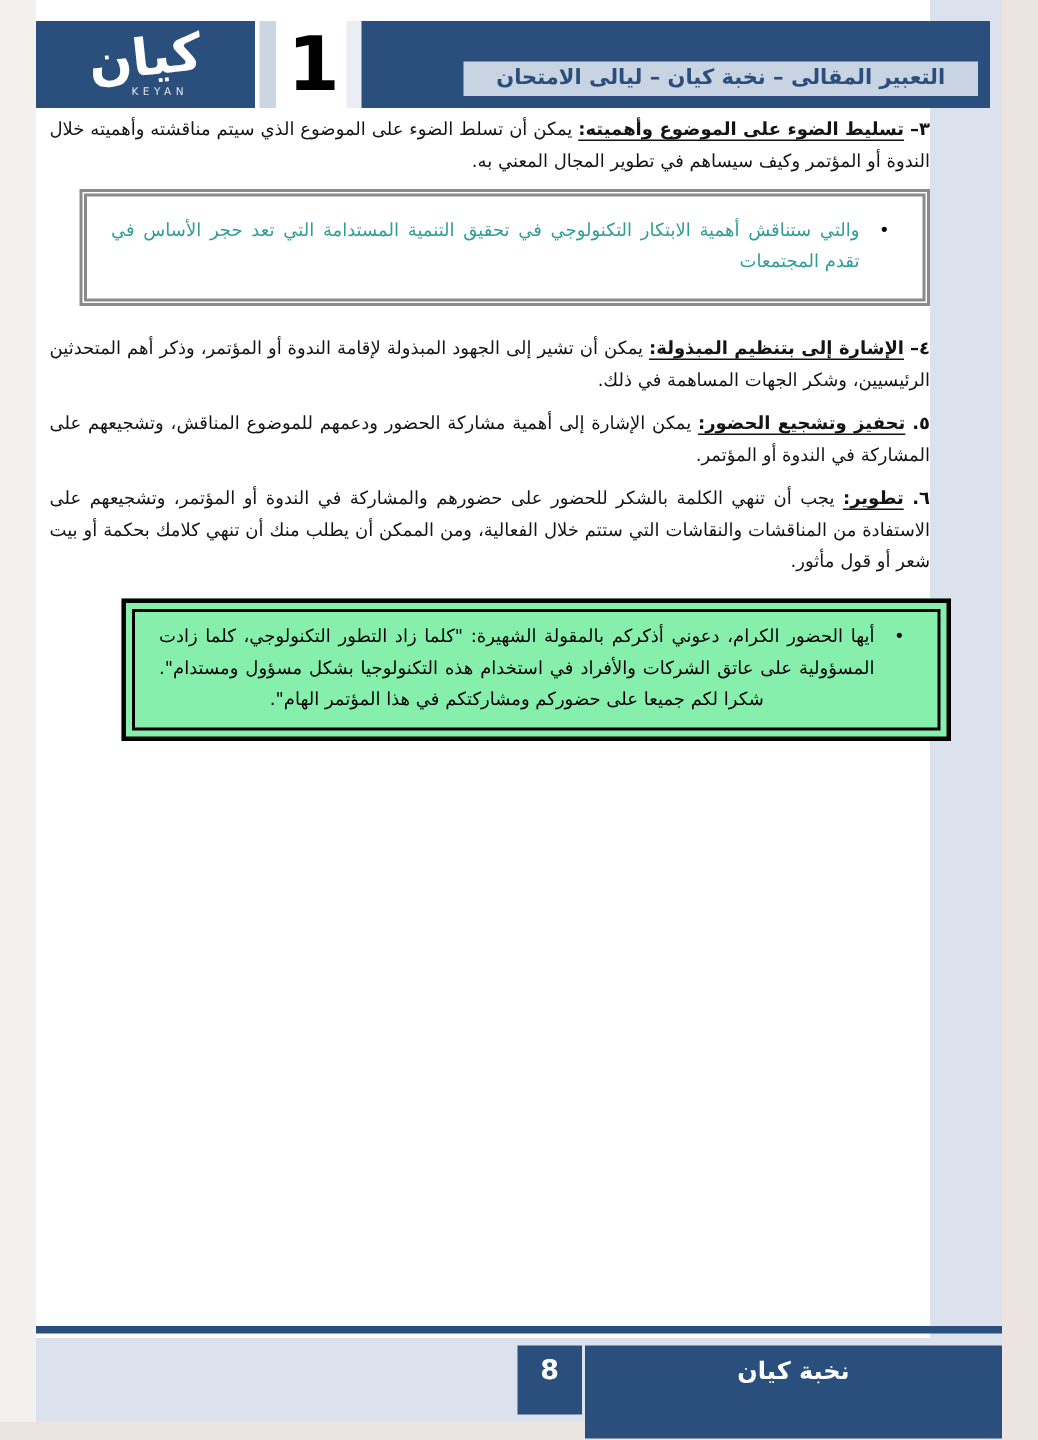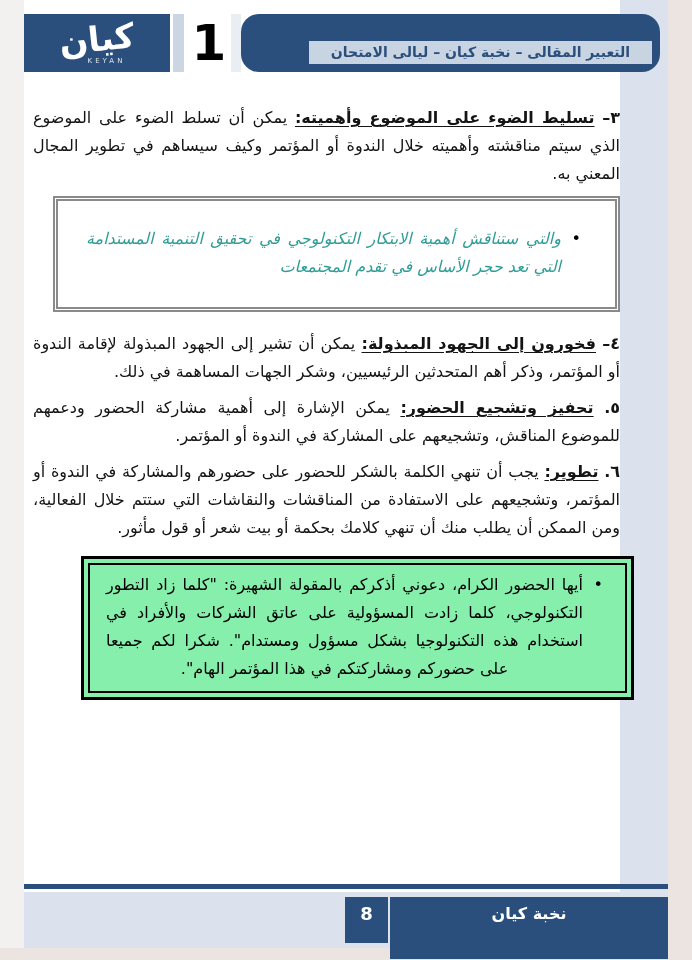--- a/index.html
+++ b/index.html
@@ -12,36 +12,36 @@
   
   .header{position:absolute;left:24px;top:14px;width:636px;height:58px;display:flex;align-items:stretch;}
   .logo-box{width:146px;background:var(--navy,#2b4f7d);display:flex;flex-direction:column;
             align-items:center;justify-content:center;color:#fff;}
   .logo-ar{font-size:34px;font-weight:bold;line-height:34px;transform:rotate(-6deg);}
   .logo-en{font-size:7px;letter-spacing:3px;margin-top:1px;opacity:.85;padding-left:19px;}
   .hdr-sep{width:11px;background:#ccd6e3;margin:0 3px;}
   .one-box{width:44px;background:#ffffff;color:#000;display:flex;align-items:center;justify-content:center;
            font-size:50px;font-weight:bold;}
   .hdr-gap{width:10px;background:#e9eef5;}
-  .title-bar{flex:1;background:var(--navy,#2b4f7d);position:relative;border-radius:18px;}
+  .title-bar{flex:1;background:var(--navy,#2b4f7d);position:relative;}
   .title-inner{position:absolute;left:68px;right:8px;top:27px;height:23px;background:var(--title-box,#c9d4e2);
                direction:rtl;text-align:center;color:var(--navy,#2b4f7d);font-weight:bold;font-size:14px;line-height:23px;}
 
   
-  .content{position:absolute;left:33px;top:104px;width:587px;direction:rtl;text-align:justify;
-           color:#141414;font-size:16px;line-height:1.75;}
+  .content{position:absolute;left:33px;top:76px;width:587px;direction:rtl;text-align:justify;
+           color:#141414;font-size:12px;line-height:1.75;}
   .sec{margin:0 0 8px;}
   .sec .num,.sec .hd{font-weight:bold;}
   .sec .hd{text-decoration:underline;text-underline-offset:3px;}
   .bullet{position:relative;padding-right:26px;margin:0 0 10px;}
   .bullet::before{content:"\2022";position:absolute;right:6px;top:0;color:#000;}
   .bullet.maroon{color:var(--maroon,#554a5e);}
   .bullet.olive{color:var(--olive,#7c7a42);}
   .teal-box{border:5px double #8a8a8a;background:#fff;padding:8px 12px 10px;margin:4px 0 18px 20px;}
-  .teal-box .bullet{color:var(--teal,#2f9d96);margin:16px;font-style:italic;}
+  .teal-box .bullet{color:var(--teal,#2f9d96);margin:4px;}
   .quote-outer{border:3px solid #000;padding:4px;margin:14px -14px 0 48px;background:#86efac;}
   .quote-inner{border:2px solid #000;padding:6px 16px 8px;}
   .quote-inner .bullet{color:#000;margin:0;text-align:justify;text-align-last:center;}
 
   
   .footer-line{position:absolute;left:24px;top:884px;width:644px;height:5px;background:var(--navy,#2b4f7d);}
   .footer-band{position:absolute;left:24px;top:892px;width:644px;height:56px;background:var(--band-blue,#dbe2ee);}
   .f-box{position:absolute;background:var(--navy,#2b4f7d);color:#fff;font-weight:bold;direction:rtl;}
   .f-brand{right:0;top:5px;width:278px;height:62px;font-size:16px;text-align:center;padding-top:7px;box-sizing:border-box;}
   .f-page{left:321px;top:5px;width:43px;height:46px;font-size:18px;text-align:center;padding-top:6px;box-sizing:border-box;
@@ -72,21 +72,21 @@
   </div>
 
   <div class="content">
 
     <p class="sec"><span class="num">٣–</span> <span class="hd">تسليط الضوء على الموضوع وأهميته:</span><span> يمكن أن تسلط الضوء على الموضوع الذي سيتم مناقشته وأهميته خلال الندوة أو المؤتمر وكيف سيساهم في تطوير المجال المعني به.</span></p>
 
     <div class="teal-box">
       <p class="bullet">والتي ستناقش أهمية الابتكار التكنولوجي في تحقيق التنمية المستدامة التي تعد حجر الأساس في تقدم المجتمعات</p>
     </div>
 
-    <p class="sec"><span class="num">٤–</span> <span class="hd">فخورون إلى الجهود المبذولة:</span><span> يمكن أن تشير إلى الجهود المبذولة لإقامة الندوة أو المؤتمر، وذكر أهم المتحدثين الرئيسيين، وشكر الجهات المساهمة في ذلك.</span></p>
+    <p class="sec"><span class="num">٤–</span> <span class="hd">الإشارة إلى بتنظيم المبذولة:</span><span> يمكن أن تشير إلى الجهود المبذولة لإقامة الندوة أو المؤتمر، وذكر أهم المتحدثين الرئيسيين، وشكر الجهات المساهمة في ذلك.</span></p>
 
 
     <p class="sec"><span class="num">٥.</span> <span class="hd">تحفيز وتشجيع الحضور:</span><span> يمكن الإشارة إلى أهمية مشاركة الحضور ودعمهم للموضوع المناقش، وتشجيعهم على المشاركة في الندوة أو المؤتمر.</span></p>
 
 
     <p class="sec"><span class="num">٦.</span> <span class="hd">تطوير:</span><span> يجب أن تنهي الكلمة بالشكر للحضور على حضورهم والمشاركة في الندوة أو المؤتمر، وتشجيعهم على الاستفادة من المناقشات والنقاشات التي ستتم خلال الفعالية، ومن الممكن أن يطلب منك أن تنهي كلامك بحكمة أو بيت شعر أو قول مأثور.</span></p>
 
     <div class="quote-outer">
       <div class="quote-inner">
         <p class="bullet">أيها الحضور الكرام، دعوني أذكركم بالمقولة الشهيرة: "كلما زاد التطور التكنولوجي، كلما زادت المسؤولية على عاتق الشركات والأفراد في استخدام هذه التكنولوجيا بشكل مسؤول ومستدام". شكرا لكم جميعا على حضوركم ومشاركتكم في هذا المؤتمر الهام".</p>

